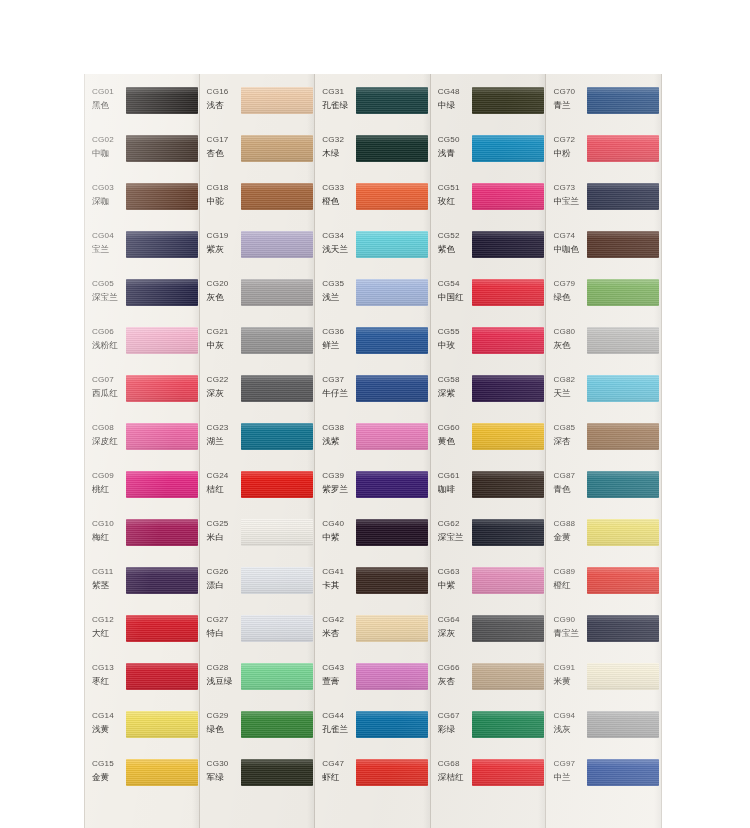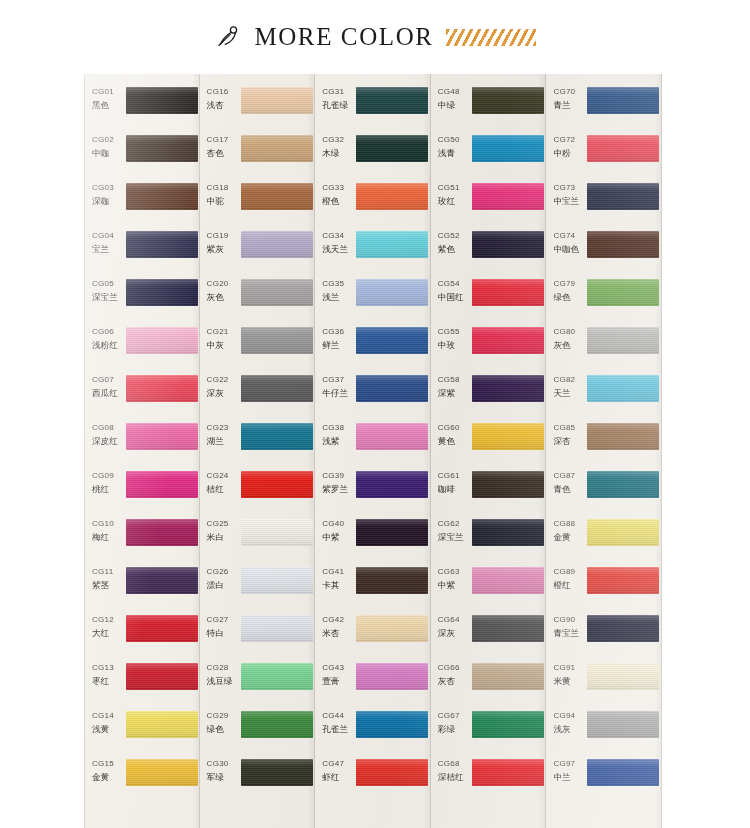--- a/index.html
+++ b/index.html
@@ -98,37 +98,20 @@
       linear-gradient(180deg,rgba(255,255,255,.22) 0%,rgba(255,255,255,0) 28%,
         rgba(0,0,0,.05) 78%,rgba(0,0,0,.10) 100%);
     pointer-events:none;border-radius:1px;
   }
 </style>
 </head>
 <body>
 
 <div id="page">
 
-  <div class="header">
-    <div class="header-inner">
-      <span class="pin-icon">
-        <svg viewBox="0 0 28 28" width="28" height="28" aria-hidden="true">
-          <g fill="none" stroke="#1b1b1b" stroke-width="1.3">
-            <circle cx="19.5" cy="7" r="3.1"></circle>
-            <path d="M17.2 9.3 C12.5 12.5 9.2 15.5 7.2 19.8"></path>
-            <path d="M21.6 9.6 C20.4 15 16.8 19.3 10.8 21.6"></path>
-            <path d="M6.2 21.3 L16.4 11.1"></path>
-            <path d="M4.6 22.8 L8.2 19.2"></path>
-          </g>
-        </svg>
-      </span>
-      <span class="header-title">MORE COLOR</span>
-      <span class="stripes"></span>
-    </div>
-  </div>
 
   <div class="board">
     <div class="cols" id="cols">
         <div class="col">
           <div class="swatch-row">
             <div class="labels">
               <div class="code">CG01</div>
               <div class="cname">黑色</div>
             </div>
             <div class="chip" style="background: rgb(20, 16, 14);"></div>

